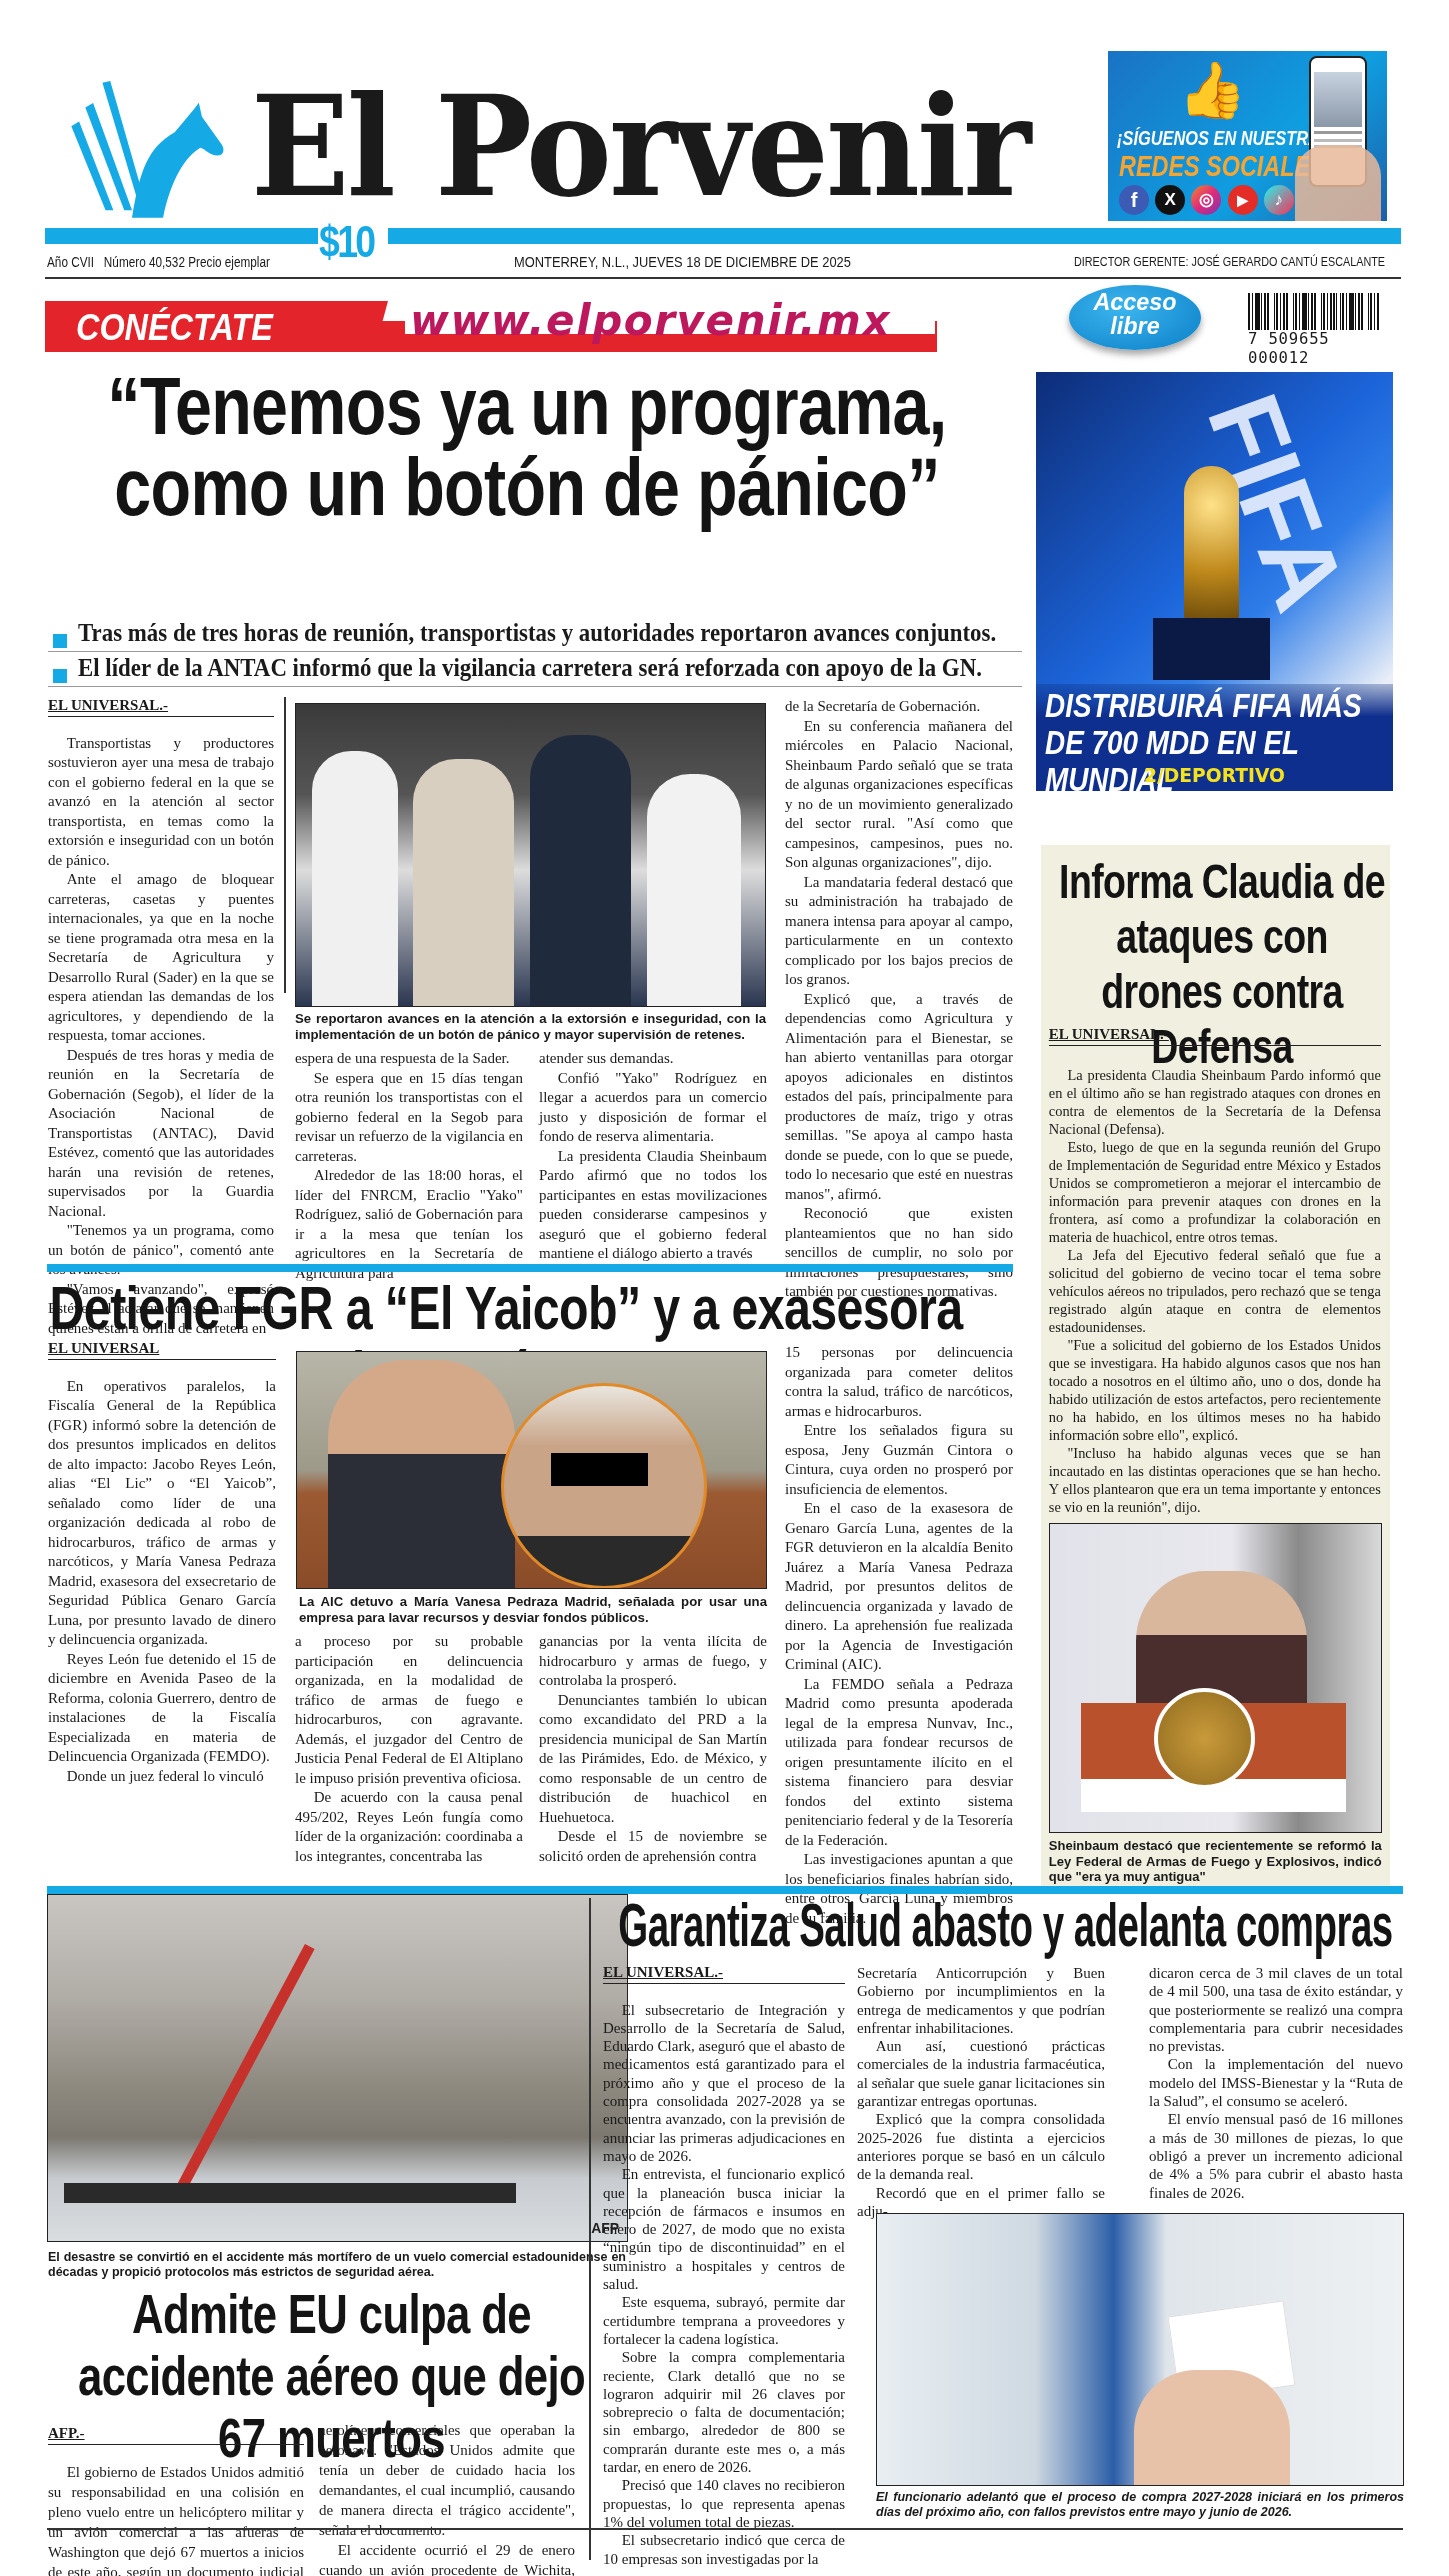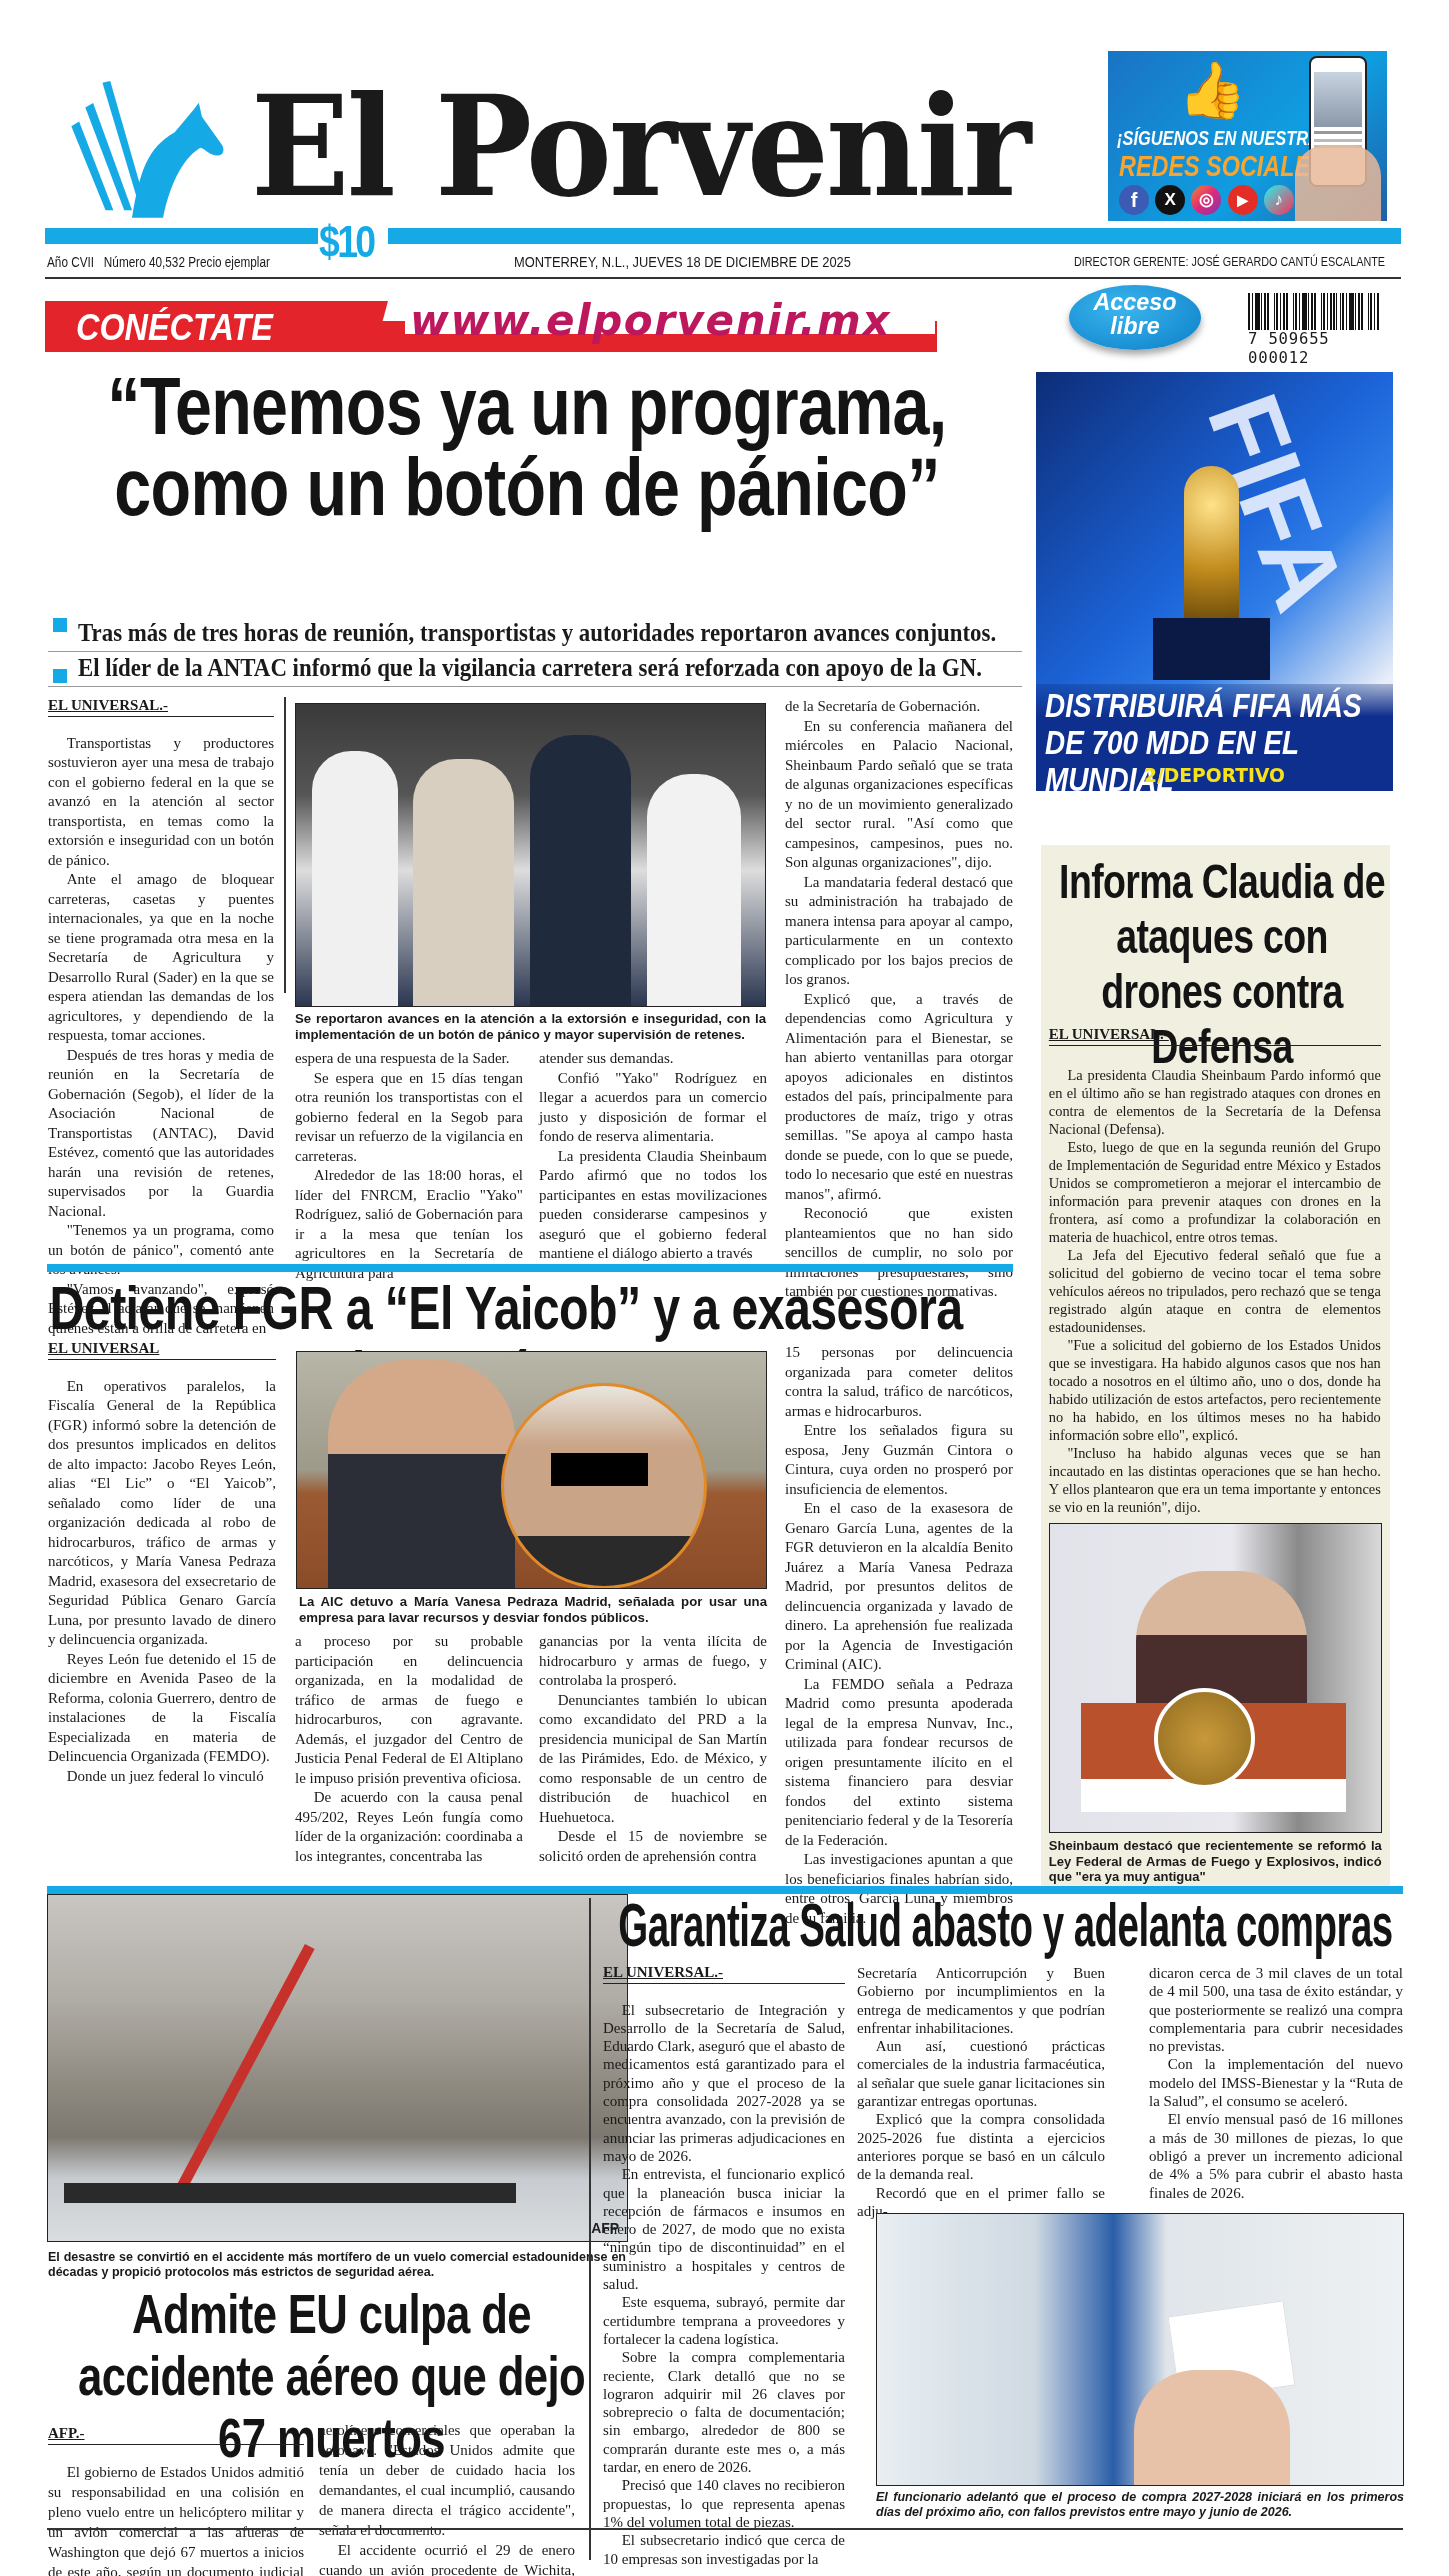--- a/index.html
+++ b/index.html
@@ -76,21 +76,21 @@
   </div>
   <div class="abs" style="left:1248px;top:293px;width:132px;height:58px">
     <div style="height:37px;background:repeating-linear-gradient(90deg,#111 0 2.3px,#fff 2.3px 3.9px,#111 3.9px 4.7px,#fff 4.7px 7px,#111 7px 8.6px,#fff 8.6px 9.4px)"></div>
     <div style="font-family:'DejaVu Sans Mono',monospace;font-size:15.6px;letter-spacing:0.8px;line-height:18.7px">7 509655 000012</div>
   </div>
 </div>
 
 <div class="abs hl" style="left:31px;top:366px;width:991px;font-size:81px;line-height:81px;transform:scaleX(.82);transform-origin:center top;width:1216px;left:-81px">“Tenemos ya un programa, como un botón de pánico”</div>
 
 <div class="abs" style="left:48px;top:616px;width:974px">
-  <div style="display:flex;align-items:flex-start;border-bottom:0.8px solid #999;padding:1.6px 0 3.1px">
+  <div style="display:flex;align-items:flex-end;border-bottom:0.8px solid #999;padding:1.6px 0 3.1px">
     <span style="width:14px;height:14px;background:#15a9e6;margin:0 11px 0 4.7px;flex:none"></span>
     <span style="font-family:'Liberation Serif',serif;font-weight:bold;font-size:26px;white-space:nowrap;transform:scaleX(.88);transform-origin:left center;display:inline-block">Tras más de tres horas de reunión, transportistas y autoridades reportaron avances conjuntos.</span>
   </div>
   <div style="display:flex;align-items:flex-end;border-bottom:0.8px solid #999;padding:1.6px 0 3.1px">
     <span style="width:14px;height:14px;background:#15a9e6;margin:0 11px 0 4.7px;flex:none"></span>
     <span style="font-family:'Liberation Serif',serif;font-weight:bold;font-size:26px;white-space:nowrap;transform:scaleX(.88);transform-origin:left center;display:inline-block">El líder de la ANTAC informó que la vigilancia carretera será reforzada con apoyo de la GN.</span>
   </div>
 </div>
 
 <div class="abs" style="left:48px;top:697px;width:226px">

